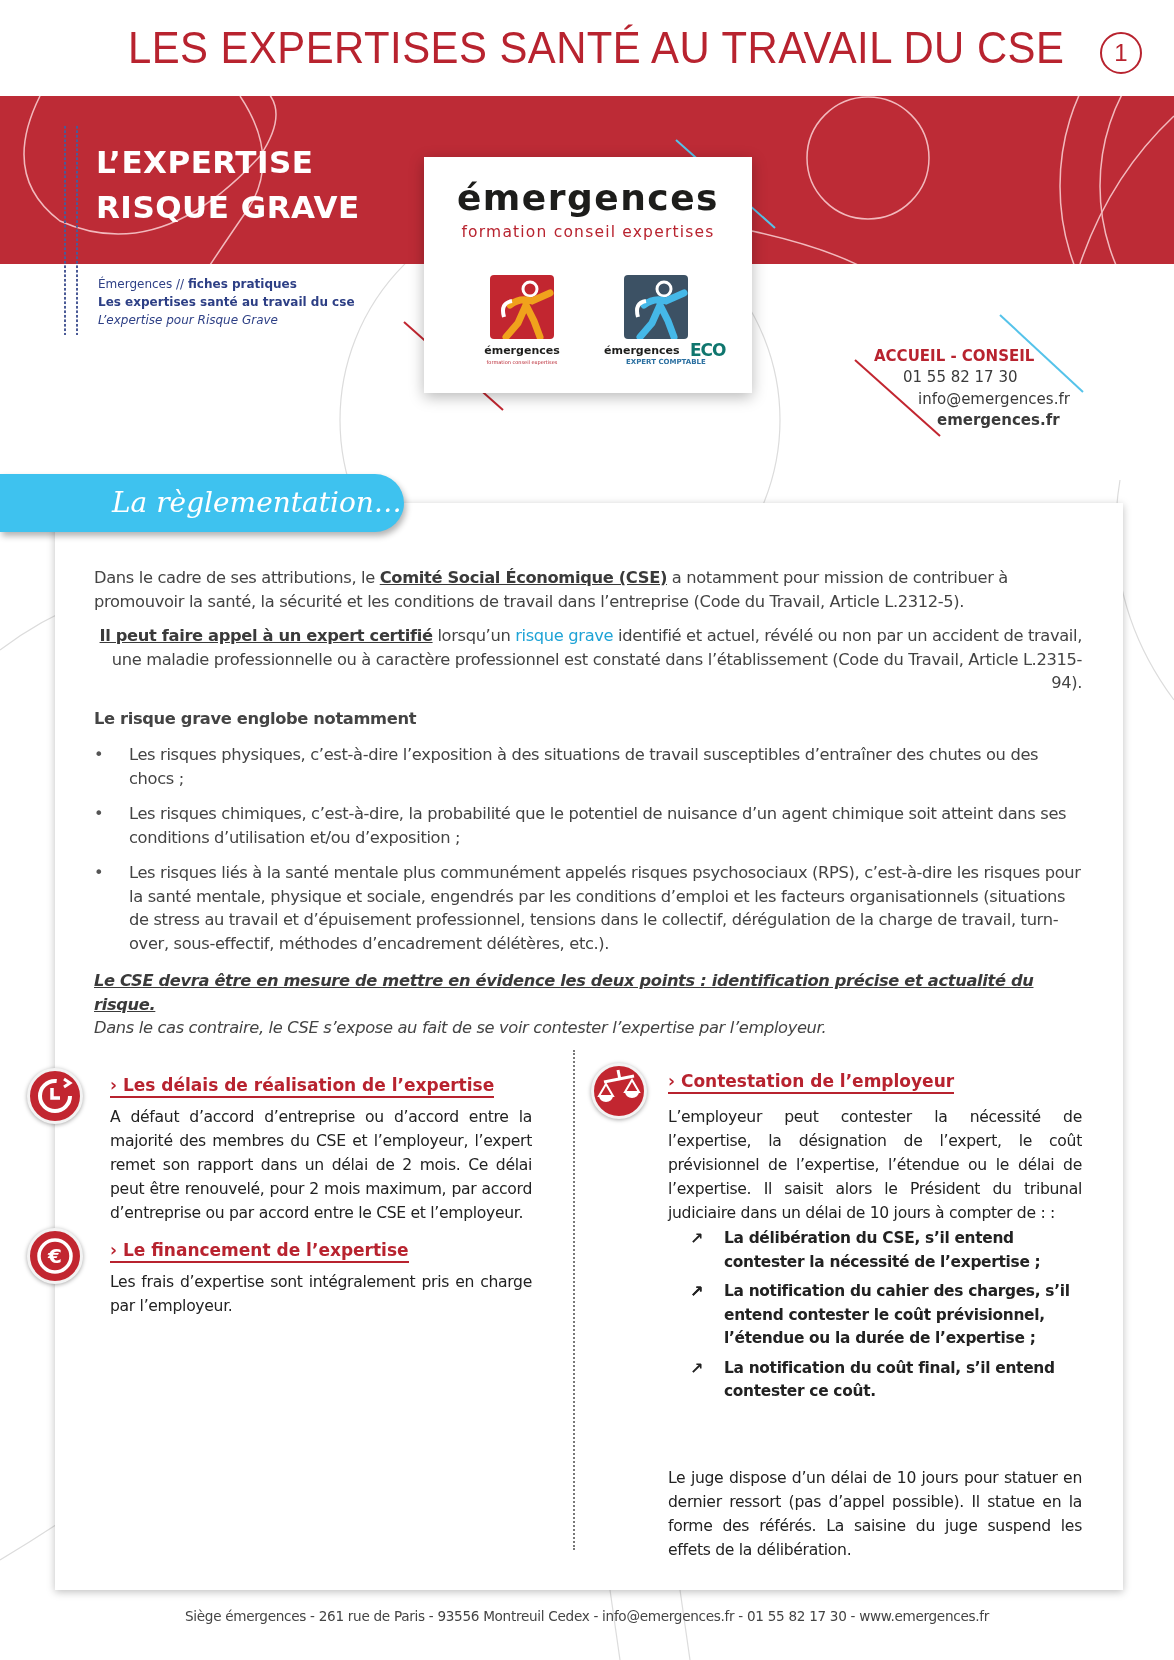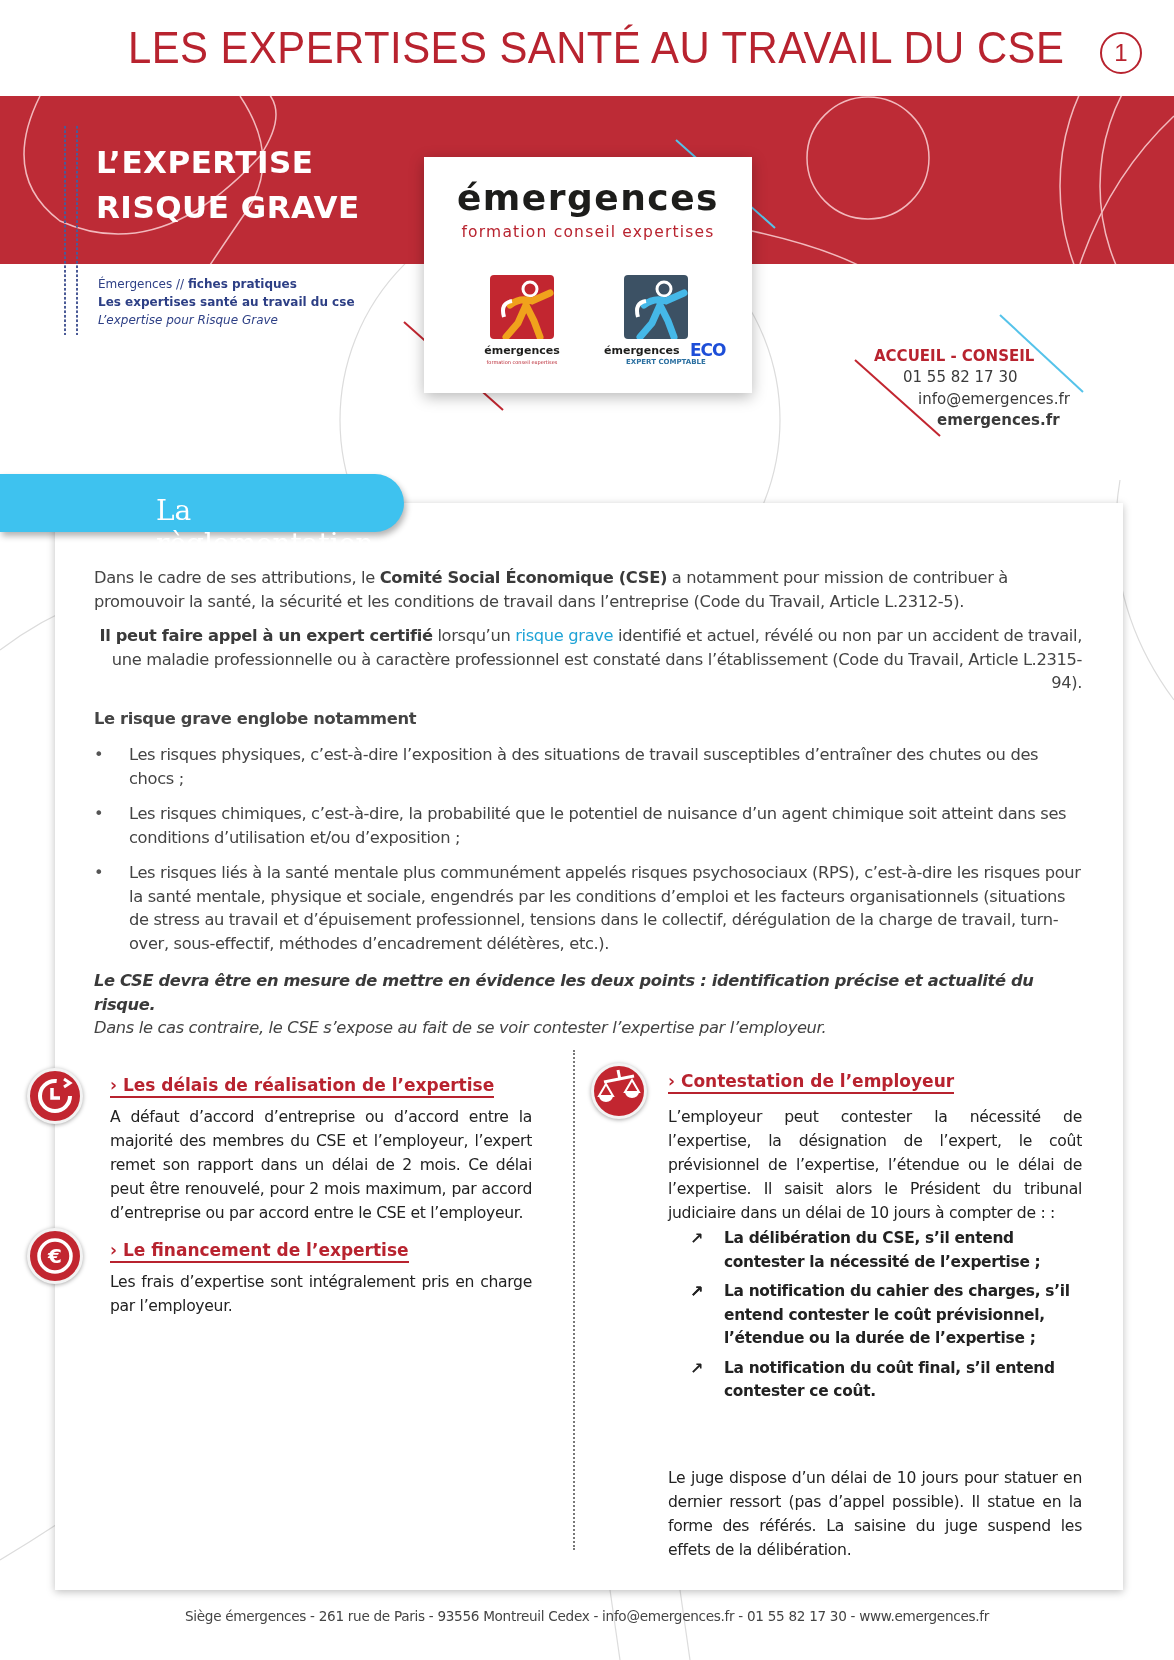--- a/index.html
+++ b/index.html
@@ -51,47 +51,47 @@
     font-family: "DejaVu Sans", sans-serif; font-size: 36px; font-weight: bold; color: #1d1d1b; letter-spacing: 1.5px;
   }
   .logo-tag {
     position: absolute; left: 0; top: 66px; width: 100%; text-align: center;
     font-family: "DejaVu Sans", sans-serif; font-size: 15.5px; color: #b8232f; letter-spacing: 1.2px;
   }
   .mini-logo { position: absolute; top: 113px; width: 110px; height: 120px; }
   .mini-logo .sq { position: absolute; left: 20px; top: 5px; width: 64px; height: 64px; border-radius: 4px; }
   .mini-logo .name { position: absolute; left: 0; top: 74px; width: 104px; text-align: center; font-family: "DejaVu Sans", sans-serif; font-weight: bold; font-size: 11px; color: #1d1d1b; }
   .mini-logo .tiny { position: absolute; left: 0; top: 89px; width: 104px; text-align: center; font-size: 5px; color: #b8232f; }
-  .eco { position: absolute; left: 86px; top: 70px; font-family: "DejaVu Sans", sans-serif; font-weight: bold; font-size: 17px; color: #1d4ed8; letter-spacing: -1px; }
+  .eco { position: absolute; left: 86px; top: 70px; font-family: "DejaVu Sans", sans-serif; font-weight: bold; font-size: 17px; color: #0f766e; letter-spacing: -1px; }
   .comptable { position: absolute; left: 22px; top: 88px; font-size: 7px; font-weight: bold; color: #2a6fa0; }
 
   
   .contact { position: absolute; top: 346px; font-family: "DejaVu Sans", sans-serif; font-size: 15px; line-height: 21.5px; color: #3a3a3a; }
   .contact-title { left: 874px; font-weight: bold; color: #b8232f; font-size: 15px; }
   .contact-phone { left: 903px; top: 367px; }
   .contact-mail { left: 918px; top: 389px; text-align: right; }
   .contact-web { left: 937px; top: 410px; font-weight: bold; }
 
   
   .card {
     position: absolute; left: 55px; top: 503px; width: 1068px; height: 1087px;
     background: #ffffff; box-shadow: 0 2px 8px rgba(0,0,0,0.25);
   }
   .section-tab {
     position: absolute; left: 0; top: 474px; width: 404px; height: 58px;
     background: #3ec2ef; border-radius: 0 30px 30px 0;
     box-shadow: 2px 4px 6px rgba(0,0,0,0.3);
   }
   .section-tab span {
-    position: absolute; left: 112px; top: 20px;
-    font-family: "DejaVu Serif", serif; font-size: 28px; color: #ffffff; margin-left: 44px;
+    position: absolute; left: 112px; top: 12px;
+    font-family: "DejaVu Serif", serif; font-style: italic; font-size: 28px; color: #ffffff;
   }
 
   .body-text { position: absolute; left: 94px; width: 988px; font-family: "DejaVu Sans", sans-serif; font-size: 16.3px; line-height: 23.5px; color: #444444; letter-spacing: -0.35px; }
-  .body-text b { color: #3a3a3a; }
+  .body-text b { color: #3a3a3a; text-decoration: underline; }
   .hl { color: #1ea3d6; }
   .p1 { top: 566px; }
   .p2 { top: 624px; text-align: right; }
   .p3 { top: 707px; font-weight: bold; }
   .bullets { position: absolute; left: 94px; width: 988px; list-style: none; font-size: 16.3px; line-height: 23.5px; color: #444; letter-spacing: -0.35px; }
   .bullets li { position: relative; padding-left: 35px; margin-bottom: 12px; }
   .bullets li::before { content: "•"; position: absolute; left: 0; top: 0; color: #555; }
   .bul1 { top: 743px; }
   .p4 { top: 969px; font-style: italic; }
   .p4 b { font-style: italic; }

